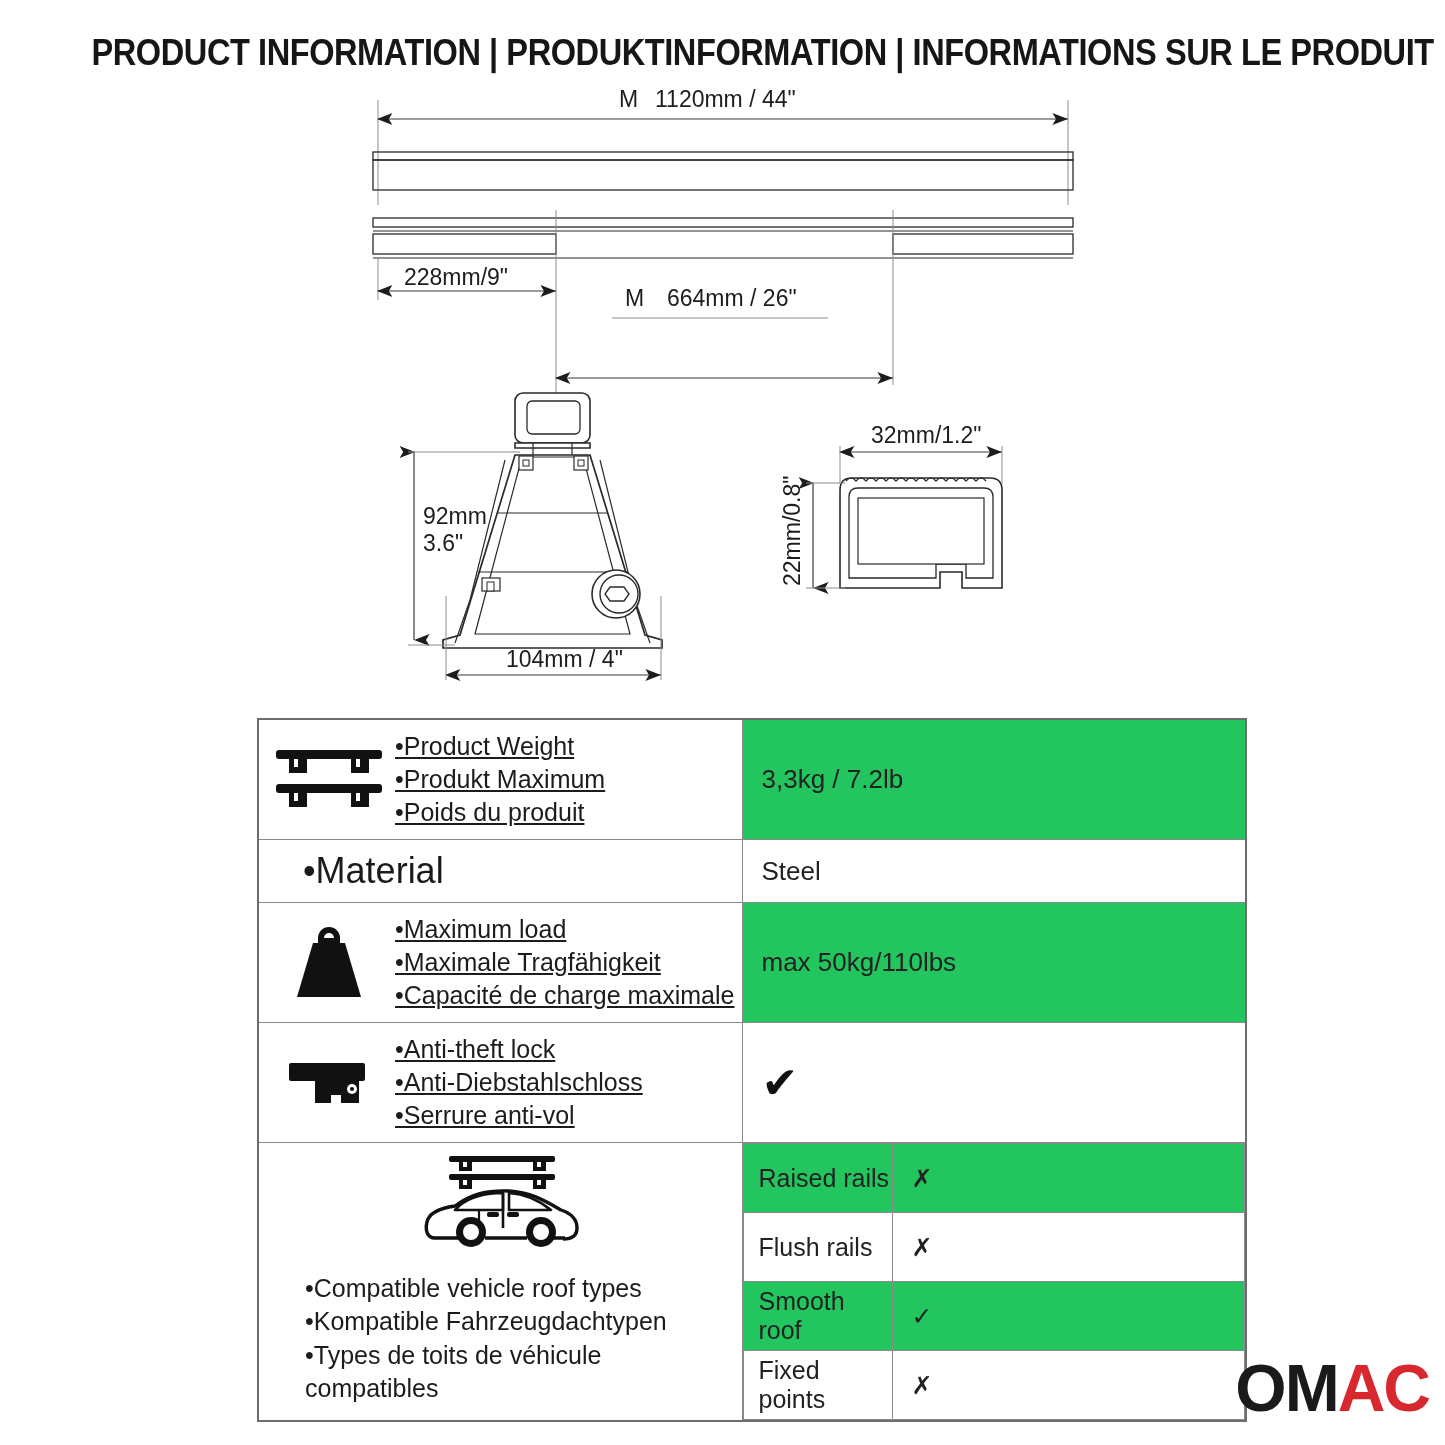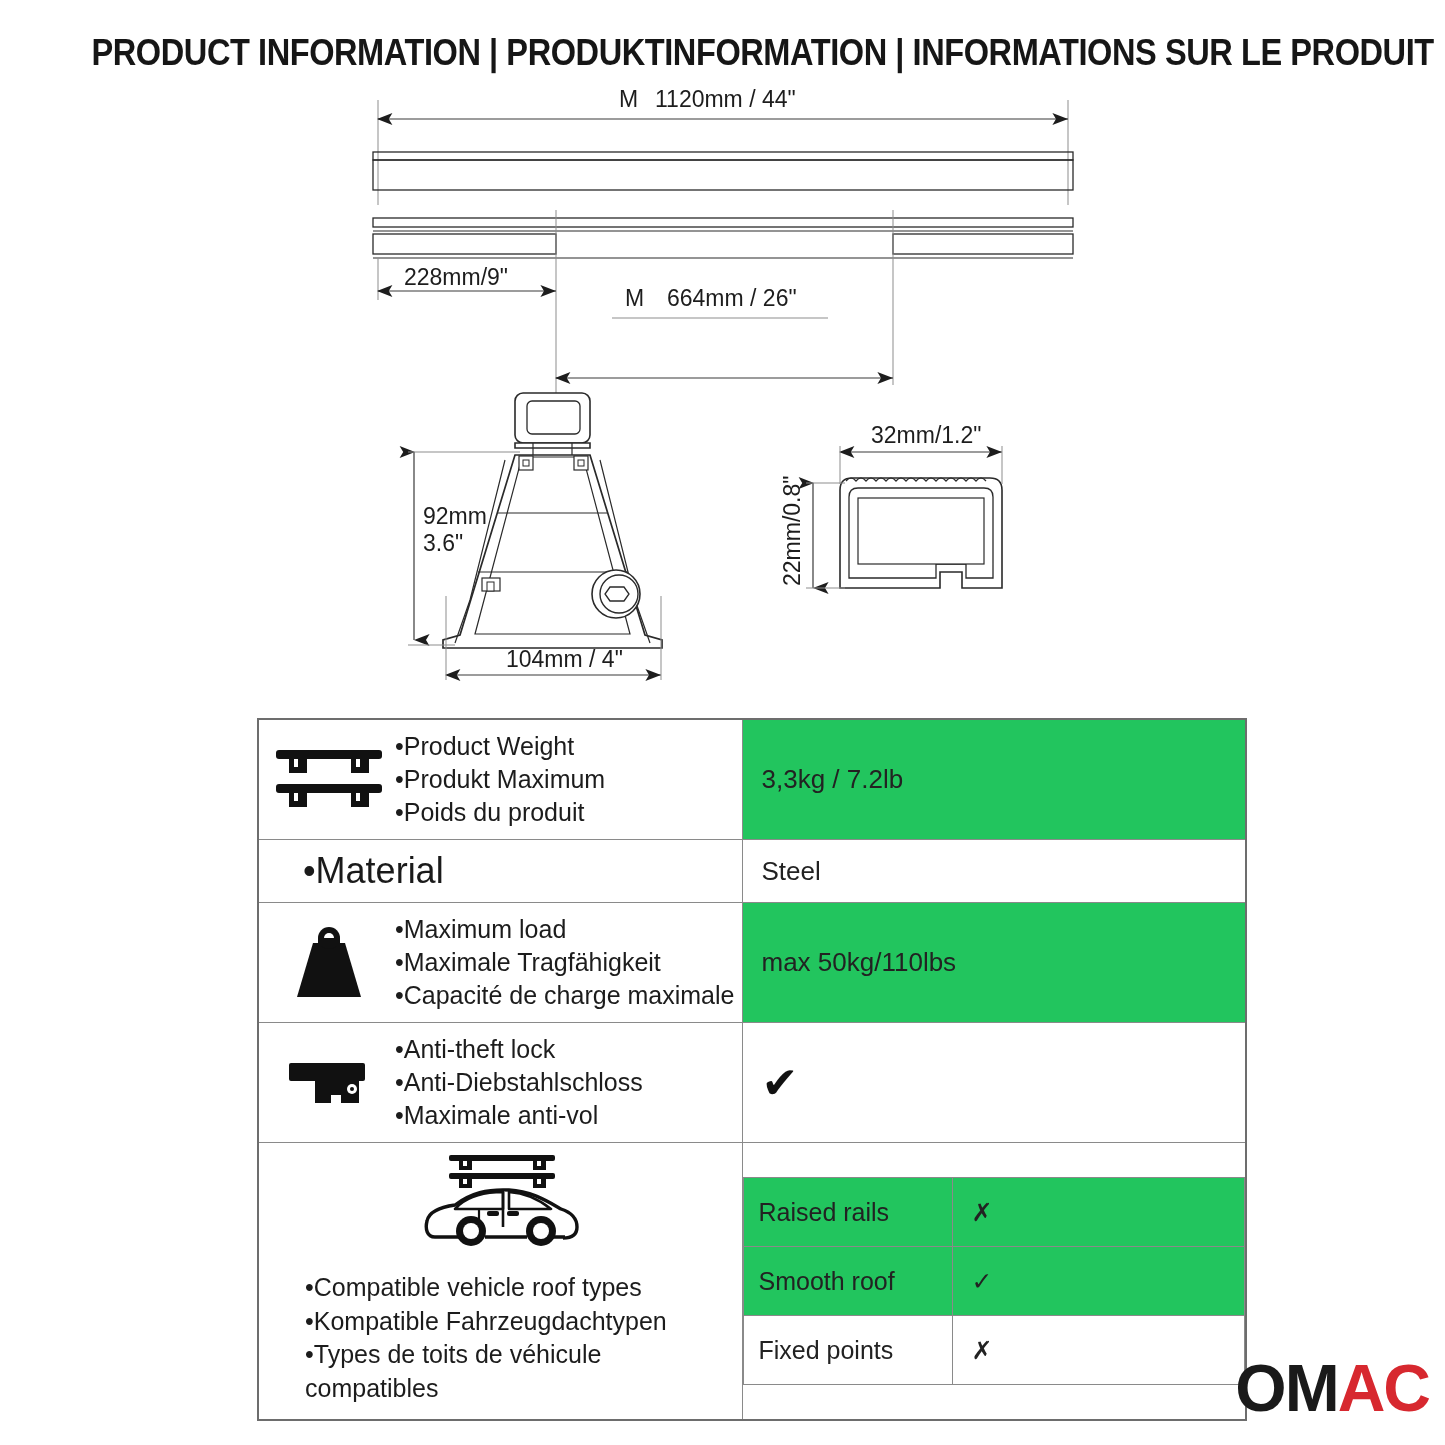--- a/index.html
+++ b/index.html
@@ -82,20 +82,21 @@
     width: 120px;
     display: flex;
     align-items: center;
     justify-content: center;
   }
   .lbl-lines {
     font-size: 25px;
     line-height: 1.32;
     color: #1c1c1c;
     white-space: nowrap;
+    text-decoration: underline;
   }
   .lbl-lines div { white-space: nowrap; }
 
   .material-row-label {
     font-size: 36px;
     padding-left: 34px;
   }
 
   .check {
     font-size: 44px;
@@ -123,21 +124,21 @@
   .sub-table {
     width: 100%;
     border-collapse: collapse;
   }
   .sub-table td {
     border: 1px solid #8a8a8a;
     height: 69px;
     font-size: 25px;
     color: #222;
   }
-  .sub-name { width: 209px; padding-left: 14px !important; }
+  .sub-name { width: 149px; padding-left: 14px !important; }
   .sub-mark { padding-left: 18px !important; font-size: 27px; font-weight: bold;
               font-family: "DejaVu Sans", sans-serif; }
   .sub-table tr td:first-child { border-left: none; }
   .sub-table tr td:last-child { border-right: none; }
   .sub-table tr:first-child td { border-top: none; }
   .sub-table tr:last-child td { border-bottom: none; }
 
   
   #logo {
     position: absolute;
@@ -337,21 +338,21 @@
                 <rect x="10" y="12" width="76" height="18" rx="2"></rect>
                 <path d="M36,30 L80,30 L80,52 L62,52 L62,44 L52,44 L52,52 L36,52 Z"></path>
                 <circle cx="73" cy="38" r="5" fill="#fff"></circle>
                 <circle cx="73" cy="38" r="2" fill="#111"></circle>
               </g>
             </svg>
           </span>
           <span class="lbl-lines">
             <div>•Anti-theft lock</div>
             <div>•Anti-Diebstahlschloss</div>
-            <div>•Maximale anti-vol</div>
+            <div>•Serrure anti-vol</div>
           </span>
         </div>
       </td>
       <td class="val-cell">
         <span class="check">✔</span>
       </td>
     </tr>
 
     <tr>
       <td class="roof-left">
@@ -394,20 +395,24 @@
           <div>compatibles</div>
         </div>
       </td>
       <td style="padding:0 !important;">
         <table class="sub-table">
           <tbody>
             <tr class="shade">
               <td class="sub-name">Raised rails</td>
               <td class="sub-mark">✗</td>
             </tr>
+            <tr>
+              <td class="sub-name">Flush rails</td>
+              <td class="sub-mark">✗</td>
+            </tr>
             <tr class="shade">
               <td class="sub-name">Smooth roof</td>
               <td class="sub-mark">✓</td>
             </tr>
             <tr>
               <td class="sub-name">Fixed points</td>
               <td class="sub-mark">✗</td>
             </tr>
           </tbody>
         </table>

